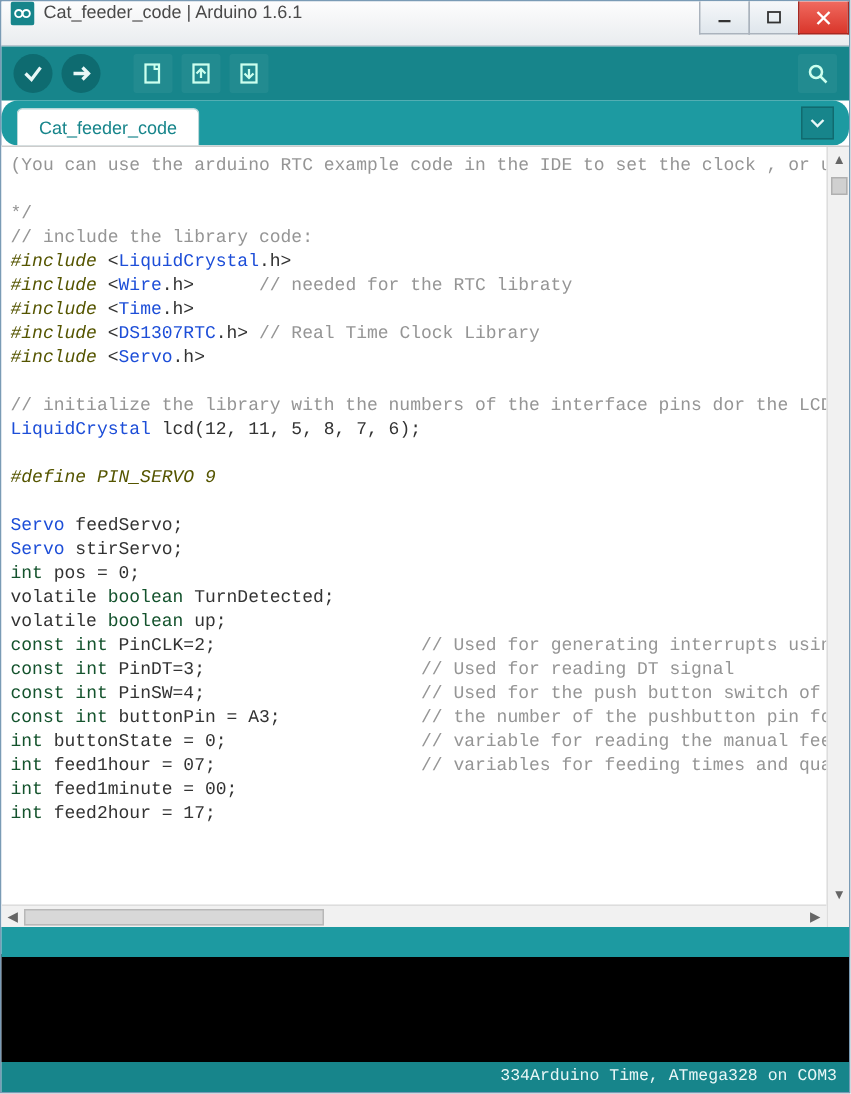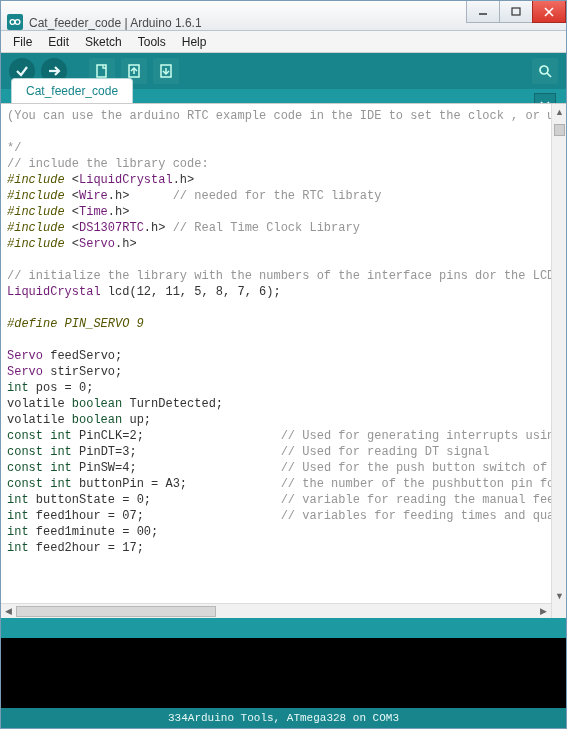--- a/index.html
+++ b/index.html
@@ -18,21 +18,21 @@
     background: #fff;
     display: flex;
     flex-direction: column;
   }
   
   .titlebar {
     height: 30px;
     background: linear-gradient(#fdfdfd,#e9ecef);
     border-bottom: 1px solid #b9c5cf;
     display: flex;
-    align-items: flex-end;
+    align-items: flex-start;
     padding: 0 2px 0 6px;
     position: relative;
   }
   .titlebar .app-icon {
     width: 16px; height: 16px;
     margin-right: 6px;
     display:flex; align-items:center; justify-content:center;
   }
   .titlebar .title-text {
     color: #4a4a4a;
@@ -100,26 +100,27 @@
   .tool-btn.sq {
     background: rgba(255,255,255,0.05);
     border-radius:2px;
   }
   .tool-sep { width: 10px; }
   .tool-right {
     position:absolute; right:8px; top:5px;
   }
   
   .tabs-row {
-    height: 14px;
+    height: 30px;
     background: #1d9aa1;
     display:flex;
     align-items:flex-end;
     padding: 0 10px;
     position:relative;
+    border-radius:11px;
   }
   .tab {
     background:#fff;
     color:#17858b;
     font-size:12px;
     padding: 5px 14px 5px 14px;
     border-top-left-radius: 4px;
     border-top-right-radius: 4px;
     border: 1px solid #b9d7d9;
     border-bottom: none;
@@ -191,41 +192,41 @@
     padding: 4px 6px;
     font-family: Consolas, "Courier New", monospace;
     font-size: 12px;
     line-height: 16px;
     color:#333;
     white-space: pre;
   }
   .c-comment { color:#959595; }
   .c-pre { color:#555500;font-style:italic; }
   .c-kw { color:#14532d; }
-  .c-class { color:#701a75; }
+  .c-class { color:#1d4ed8; }
   
   .console {
     height: 72px;
     background:#000;
     border-top:2px solid #1d9aa1;
   }
   .console-header{
     height:18px;
     background:#1d9aa1;
   }
   
   .statusbar {
     height: 20px;
     background:#17858b;
     color:#e8f7f7;
     font-size:11px;
     display:flex;
     align-items:center;
     padding:0 8px;
-    justify-content:center;
+    justify-content:flex-end;
     font-family: Consolas, "Courier New", monospace;
   }
   svg { display:block; }
 </style>
 </head>
 <body>
 
 <div class="window">
 
   <div class="titlebar">
@@ -250,27 +251,20 @@
       </div>
       <div class="win-btn close">
         <svg width="10" height="10">
             <line x1="1" y1="1" x2="9" y2="9" stroke="#fff" stroke-width="1.6"></line>
             <line x1="9" y1="1" x2="1" y2="9" stroke="#fff" stroke-width="1.6"></line>
           </svg>
       </div>
     </div>
   </div>
 
-  <div class="menubar">
-    <span class="menu-item">File</span>
-    <span class="menu-item">Edit</span>
-    <span class="menu-item">Sketch</span>
-    <span class="menu-item">Tools</span>
-    <span class="menu-item">Help</span>
-  </div>
 
   <div class="toolbar">
     <div class="tool-btn round">
       <svg width="16" height="16" viewBox="0 0 16 16">
           <polyline points="3,8 7,12 13,4" fill="none" stroke="#e8f7f7" stroke-width="2.2"></polyline>
         </svg>
     </div>
     <div class="tool-btn round">
       <svg width="16" height="16" viewBox="0 0 16 16">
           <polyline points="3,8 13,8" stroke="#e8f7f7" stroke-width="2.2"></polyline>
@@ -329,16 +323,16 @@
         </div>
       <div class="arrow">▶</div>
     </div>
   </div>
 
   <div class="console-header"></div>
   <div class="console"></div>
 
   <div class="statusbar">
     <span>334</span>
-    <span>Arduino Tools, ATmega328 on COM3</span>
+    <span>Arduino Time, ATmega328 on COM3</span>
   </div>
 
 </div>
 
 </body></html>

